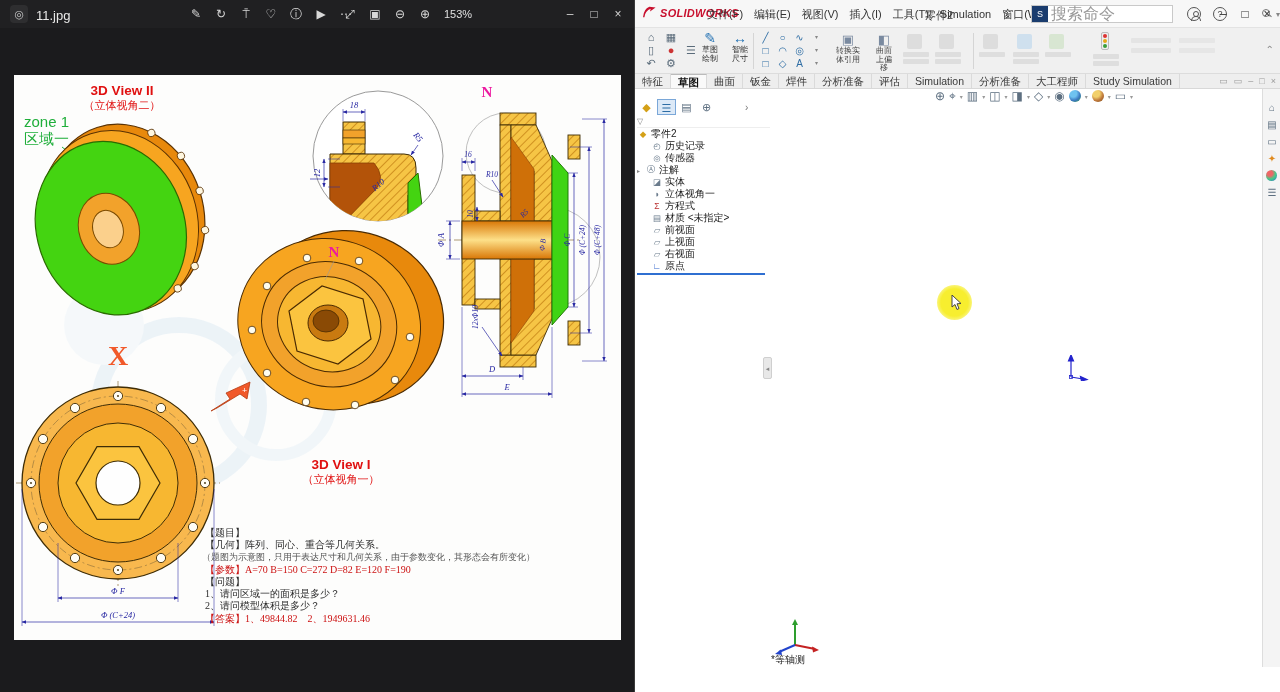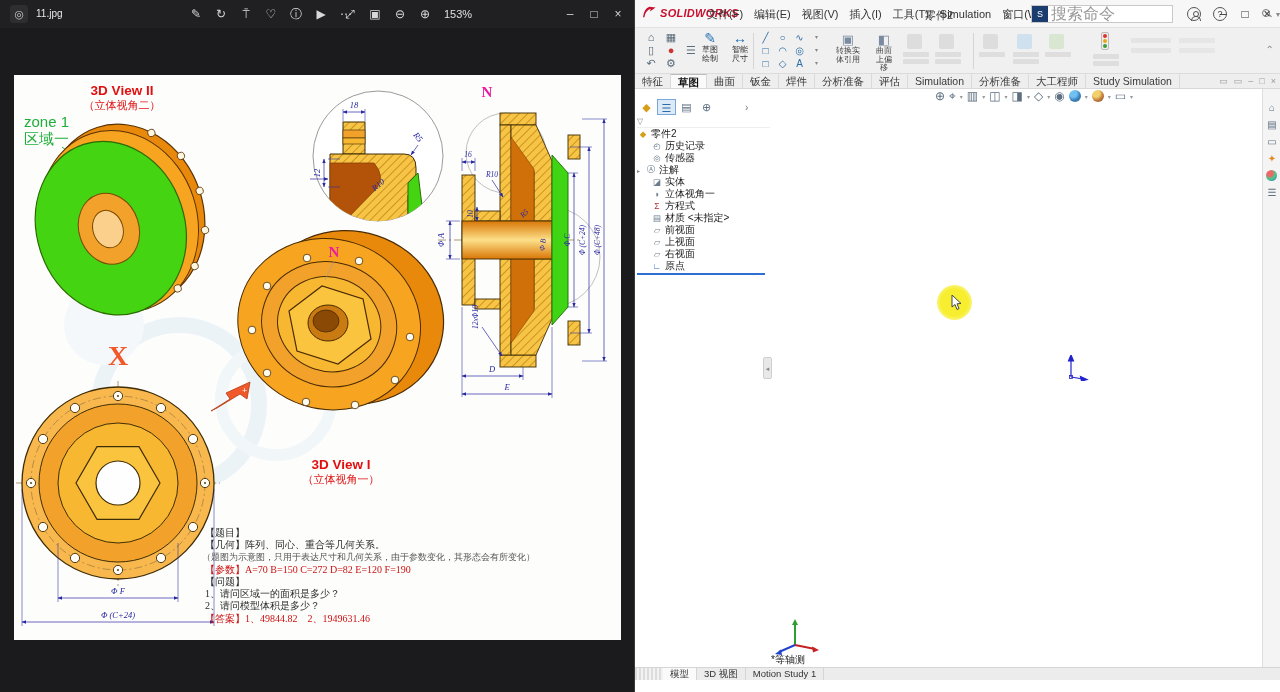--- a/index.html
+++ b/index.html
@@ -6,21 +6,21 @@
   html,body { width:1280px; height:692px; overflow:hidden; background:#000;
     font-family:"Liberation Sans", sans-serif; }
   .stage { position:relative; width:1280px; height:692px; }
 
   
   .photos { position:absolute; left:0; top:0; width:634px; height:692px; background:#1b1b1d; }
   .ph-titlebar { position:absolute; left:0; top:0; width:634px; height:28px; background:#202022;
     color:#e6e6e6; font-size:11px; }
   .ph-appicon { position:absolute; left:10px; top:5px; width:18px; height:18px; background:#2e2e30;
     border-radius:4px; color:#cfcfcf; font-size:11px; text-align:center; line-height:18px; }
-  .ph-filename { position:absolute; left:36px; top:8px; color:#e8e8e8; font-size:10px; }
+  .ph-filename { position:absolute; left:36px; top:8px; color:#e8e8e8; font-size:13px; }
   .ph-tools { position:absolute; left:188px; top:0; height:28px; display:flex; align-items:center; gap:9px; }
   .ph-tools .tico { width:16px; text-align:center; color:#d8d8d8; font-size:12px; cursor:default; }
   .ph-zoomgrp { position:absolute; left:342px; top:0; height:28px; display:flex; align-items:center; gap:9px; }
   .ph-zoomgrp .tico { width:16px; text-align:center; color:#d8d8d8; font-size:12px; }
   .ph-zoomlabel { color:#e0e0e0; font-size:11px; margin-left:2px; }
   .ph-winbtns { position:absolute; right:4px; top:0; height:28px; display:flex; }
   .ph-winbtns .wb { width:24px; height:28px; color:#d0d0d0; font-size:12px; text-align:center; line-height:28px; }
   .ph-canvas { position:absolute; left:14px; top:75px; width:607px; height:565px; background:#fdfdfc; }
 
   
@@ -651,21 +651,15 @@
     <div class="sw-taskpane">
       <div style="height:10px;"></div>
       <div class="tpi">⌂</div>
       <div class="tpi">▤</div>
       <div class="tpi">▭</div>
       <div class="tpi orange">✦</div>
       <div class="tpsphere"></div>
       <div class="tpi">☰</div>
     </div>
 
-    <div class="sw-doctabs">
-      <span class="scrollstub"></span>
-      <span class="dtab active">模型</span>
-      <span class="dtab">3D 视图</span>
-      <span class="dtab">Motion Study 1</span>
-    </div>
 
   </div>
 </div>
 
 </body></html>

